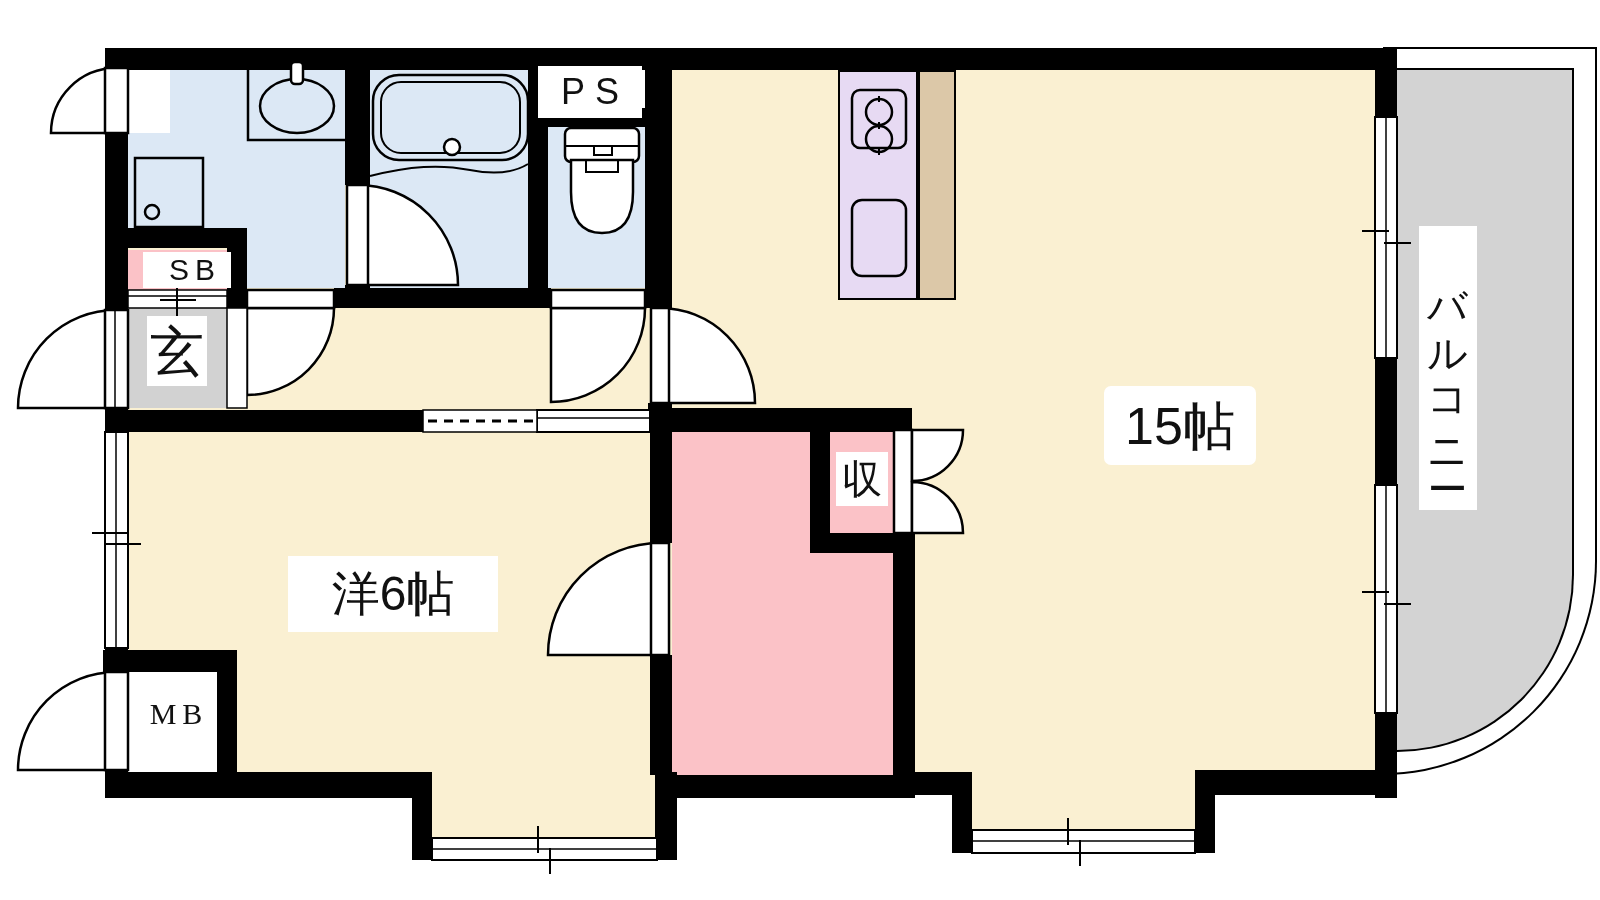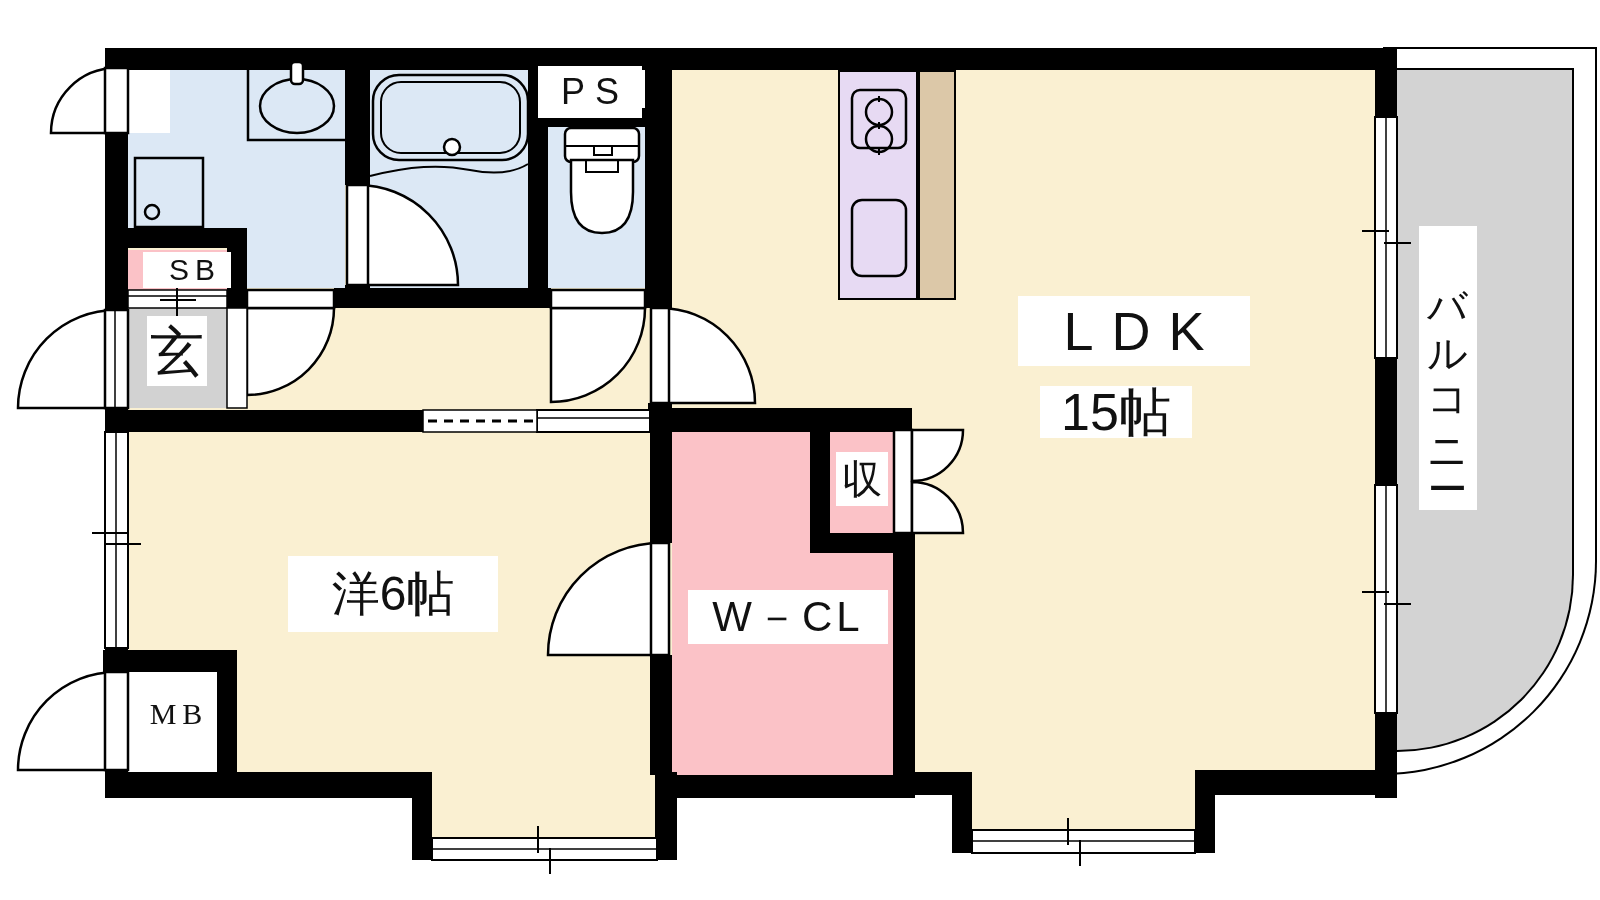--- a/index.html
+++ b/index.html
@@ -215,20 +215,18 @@
       <g>
         <rect x="852" y="200" width="54" height="76" rx="10"></rect>
       </g>
     </g>
   </svg>
 
   <div class="lbl" style="left:538px;top:66px;width:94px;height:52px;font-size:36px;letter-spacing:10px;padding-left:10px;">PS</div>
   <div class="lbl" style="left:143px;top:252px;width:72px;height:36px;font-size:30px;letter-spacing:6px;padding-left:16px;">SB</div>
   <div class="lbl" style="left:147px;top:316px;width:60px;height:70px;font-size:54px;">玄</div>
   <div class="lbl nobg" style="left:134px;top:692px;width:78px;height:44px;font-size:30px;letter-spacing:6px;padding-left:6px;font-family:Liberation Serif, serif;">MB</div>
-  <div class="lbl" style="left:1018px;top:296px;width:214px;height:70px;font-size:54px;letter-spacing:18px;padding-left:18px;">LDK</div>
-  <div class="lbl" style="left:1040px;top:386px;width:152px;height:52px;font-size:52px;">15帖</div>
+  <div class="lbl" style="left:1104px;top:386px;width:152px;height:79px;font-size:52px;border-radius:7px;">15帖</div>
   <div class="lbl" style="left:288px;top:556px;width:210px;height:76px;font-size:48px;">洋6帖</div>
-  <div class="lbl" style="left:688px;top:590px;width:200px;height:54px;font-size:42px;letter-spacing:4px;">W－CL</div>
   <div class="lbl" style="left:836px;top:452px;width:52px;height:54px;font-size:40px;">収</div>
   <div class="lbl vertical" style="left:1419px;top:226px;width:58px;height:284px;font-size:40px;">バルコニー</div>
 
 </div>
 
 </body></html>

